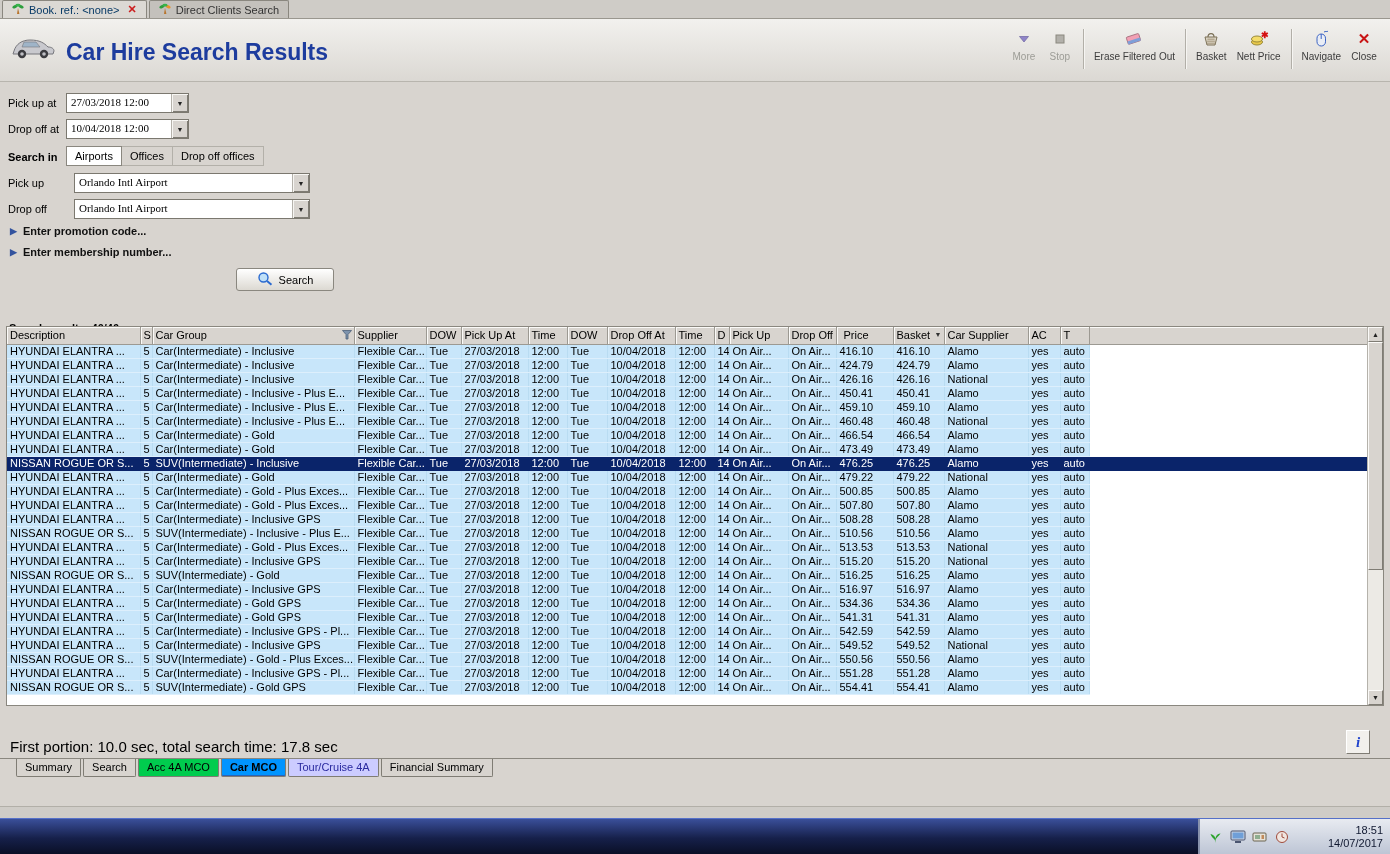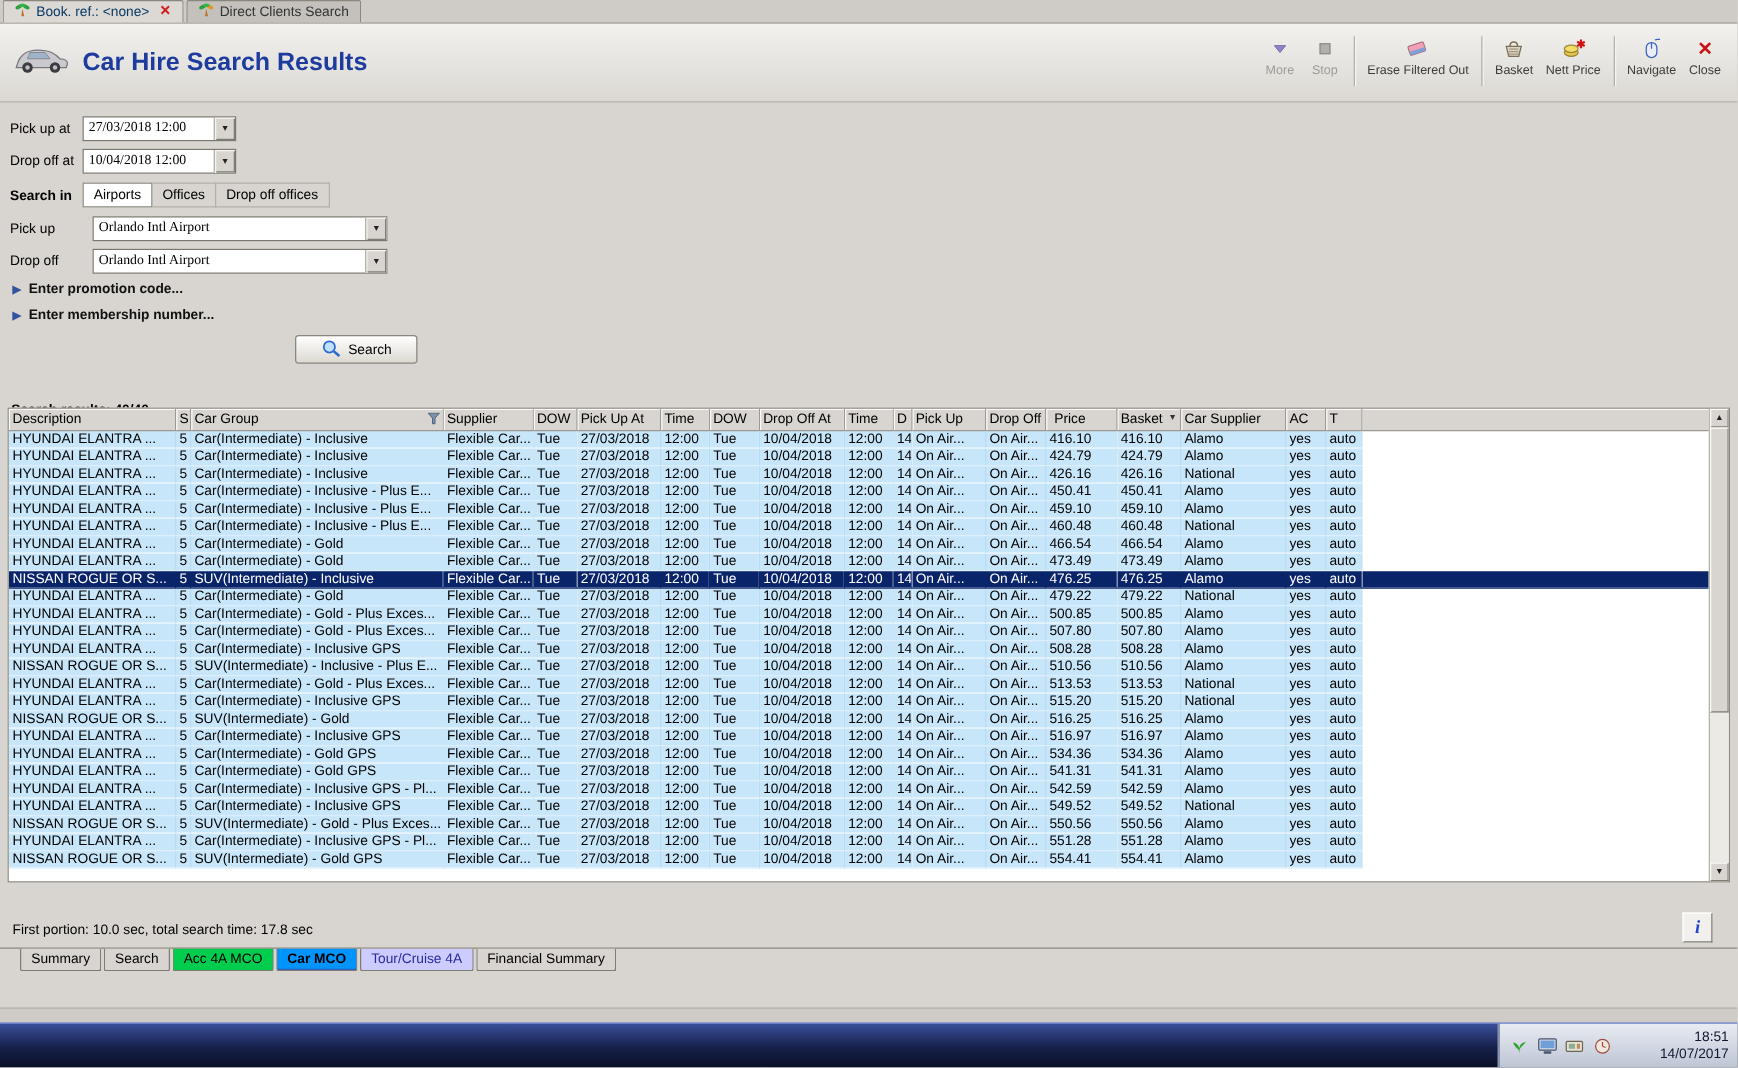--- a/index.html
+++ b/index.html
@@ -13,21 +13,21 @@
   .wtab { height:18px; display:flex; align-items:center; gap:5px; padding:0 9px; font-size:11px;
           border:1px solid #8a877f; border-bottom:none; background:#c4c1bc; color:#333;
           border-radius:2px 2px 0 0; margin-right:2px; white-space:nowrap; }
   .wtab.active { background:#dcd9d4; color:#083a66; }
   .tab-close { color:#cc1f1f; font-weight:bold; font-size:11px; margin-left:3px; line-height:1; }
 
   
   .header { position:absolute; top:19px; left:0; right:0; height:63px;
             background:linear-gradient(#f2f1ee,#dbd8d3); border-bottom:1px solid #b8b5ae; }
   .car-img { position:absolute; left:10px; top:15px; }
-  .title { position:absolute; left:66px; top:20px; font-size:20px; font-weight:bold; color:#1d3c9e; }
+  .title { position:absolute; left:66px; top:20px; font-size:23px; font-weight:bold; color:#1d3c9e; }
   .toolbar { position:absolute; right:8px; top:7px; display:flex; align-items:flex-start; }
   .tbtn { display:flex; flex-direction:column; align-items:center; gap:1px; min-width:36px; padding:2px 5px; }
   .ticon { height:22px; display:flex; align-items:center; justify-content:center; }
   .tbtn .lbl { font-size:10px; color:#3c3c3c; white-space:nowrap; }
   .tbtn.disabled .lbl { color:#9c9c96; }
   .tsep { width:1px; background:#b2afa8; box-shadow:1px 0 0 #f6f5f2; height:40px; margin:3px 5px 0; }
   .close-glyph { color:#c81414; font-weight:bold; font-size:15px; }
 
   
   .form { position:absolute; top:82px; left:0; right:0; height:226px; }
@@ -74,21 +74,21 @@
   .sb-btn { position:absolute; left:0; width:15px; height:15px; background:#d8d4cf;
             border:1px solid; border-color:#fbfaf8 #7f7c74 #7f7c74 #fbfaf8;
             font-size:7px; display:flex; align-items:center; justify-content:center; color:#222; }
   .sb-btn.up { top:0; }
   .sb-btn.down { bottom:0; }
   .sb-thumb { position:absolute; left:0; top:15px; width:15px; height:228px; background:#d8d4cf;
               border:1px solid; border-color:#fbfaf8 #7f7c74 #7f7c74 #fbfaf8; }
 
   
   .statusbar { position:absolute; top:726px; left:0; right:0; height:32px; background:#d8d4cf; }
-  .timing { position:absolute; left:10px; top:12px; font-size:11px; color:#000; }
+  .timing { position:absolute; left:10px; top:12px; font-size:15px; color:#000; }
   .info-btn { position:absolute; right:20px; top:4px; width:24px; height:24px; background:#f2f0ec;
               border:1px solid; border-color:#fff #7f7c74 #7f7c74 #fff; display:flex; align-items:center;
               justify-content:center; font-family:"Liberation Serif", serif; font-style:italic;
               font-weight:bold; color:#2244cc; font-size:15px; }
 
   
   .bottomtabs { position:absolute; top:758px; left:0; right:0; height:20px; background:#d8d4cf;
                 border-top:1px solid #8a877f; display:flex; align-items:flex-start; padding-left:16px; }
   .btab { font-size:11px; padding:2px 8px 3px; border:1px solid #7f7c74; border-top:none;
           background:#d8d4cf; color:#000; border-radius:0 0 2px 2px; margin-right:2px; white-space:nowrap; }

